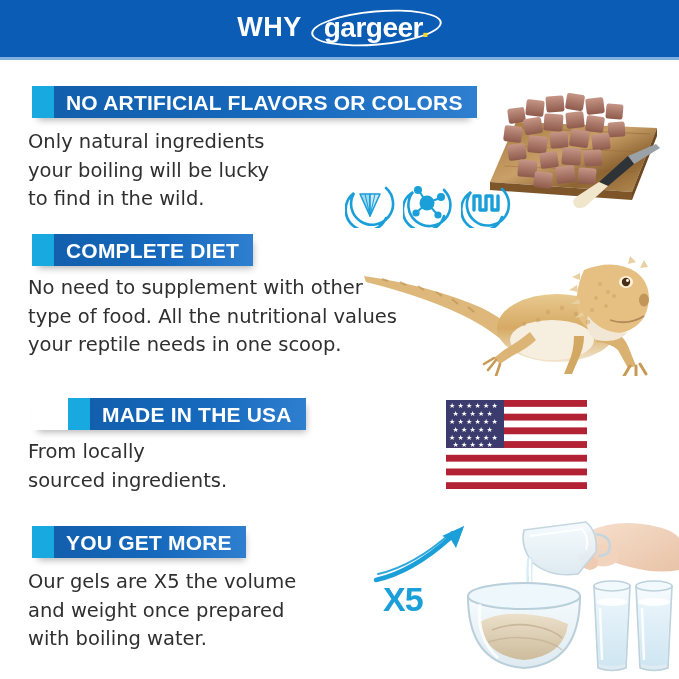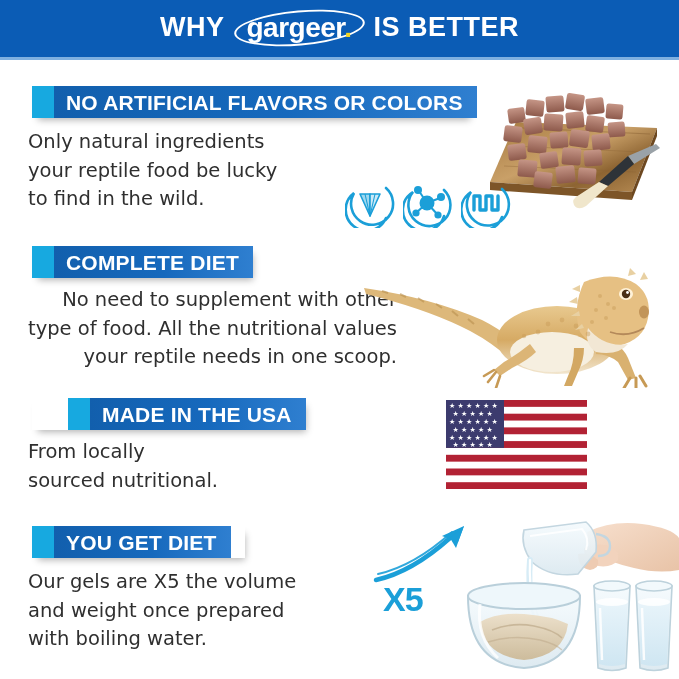--- a/index.html
+++ b/index.html
@@ -32,21 +32,21 @@
   .logo-text{
     position:relative;color:#ffffff;font-size:28px;font-weight:bold;
     letter-spacing:-0.5px;font-family:Liberation Sans, sans-serif;
   }
   .logo-dot{color:#f5d623;}
   .header-underline{position:absolute;left:0;top:57px;width:679px;height:3px;background:#7fb0e0;}
 
   
   .section{position:absolute;left:0;width:679px;}
   .sec1{top:78px;height:160px;}
-  .sec2{top:240px;height:150px;text-align:right;}
+  .sec2{top:228px;height:150px;}
   .sec3{top:392px;height:122px;}
   .sec4{top:518px;height:161px;}
 
   .banner{
     position:absolute;left:32px;
     height:32px;display:flex;align-items:stretch;
     box-shadow:3px 5px 7px -3px rgba(0,0,0,0.30);
   }
   .banner-accent{width:22px;background:#17a9e0;flex:0 0 22px;}
   .banner-body{
@@ -96,34 +96,33 @@
 
 <div class="page">
 
   <div class="header">
     <div class="header-inner">
       <span class="hdr-word">WHY</span>
       <span class="logo-wrap">
         <span class="logo-ellipse"></span>
         <span class="logo-text"><span>gargeer</span><span class="logo-dot">.</span></span>
       </span>
-      <span class="hdr-word">IS BETTER</span>
     </div>
   </div>
   <div class="header-underline"></div>
 
   <div class="section sec1">
     <div class="banner" style="width:438px">
       <div class="banner-accent"></div>
       <div class="banner-body">
         <span class="banner-label">NO ARTIFICIAL FLAVORS OR COLORS</span>
       </div>
     </div>
     <div class="body-text">Only natural ingredients
-your reptile food be lucky
+your boiling will be lucky
 to find in the wild.</div>
 
     <div class="art art-food">
       <svg viewBox="0 0 201 140" width="201" height="140">
         <defs>
           <linearGradient id="boardG" x1="0" y1="0" x2="1" y2="1">
             <stop offset="0%" stop-color="#a5783f"></stop>
               <stop offset="45%" stop-color="#c9a068"></stop>
             <stop offset="70%" stop-color="#8d6432"></stop>
               <stop offset="100%" stop-color="#b98e56"></stop>
@@ -293,21 +292,21 @@
   </div>
 
   <div class="section sec3">
     <div class="banner" style="width:238px">
       <div class="banner-accent"></div>
       <div class="banner-body">
         <span class="banner-label">MADE IN THE USA</span>
       </div>
     </div>
     <div class="body-text">From locally
-sourced nutritional.</div>
+sourced ingredients.</div>
 
     <div class="art art-flag">
       <svg viewBox="0 0 146 94" width="146" height="94">
         <g filter="none">
           <rect x="2" y="2" width="141" height="89" fill="#ffffff"></rect>
           <g fill="#b22234">
             <rect x="2" y="2" width="141" height="6.85"></rect>
             <rect x="2" y="15.7" width="141" height="6.85"></rect>
             <rect x="2" y="29.4" width="141" height="6.85"></rect>
             <rect x="2" y="43.1" width="141" height="6.85"></rect>
@@ -326,21 +325,21 @@
           </g>
         </g>
       </svg>
     </div>
   </div>
 
   <div class="section sec4">
     <div class="banner" style="width:213px">
       <div class="banner-accent"></div>
       <div class="banner-body">
-        <span class="banner-label">YOU GET DIET</span>
+        <span class="banner-label">YOU GET MORE</span>
       </div>
     </div>
     <div class="body-text">Our gels are X5 the volume
 and weight once prepared
 with boiling water.</div>
 
     <svg class="arrow-svg" viewBox="0 0 110 66">
       <path d="M4,58 Q40,50 78,16" fill="none" stroke="#1b9fd8" stroke-width="4.5" stroke-linecap="round"></path>
       <path d="M6,52 Q42,44 80,10" fill="none" stroke="#1b9fd8" stroke-width="2" stroke-linecap="round" opacity="0.9"></path>
       <polygon points="92,4 70,14 86,20" fill="#1b9fd8"></polygon>

